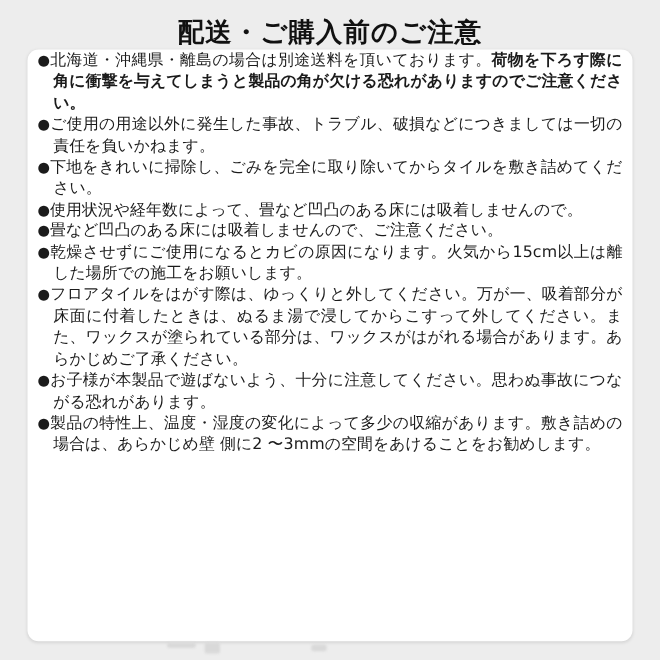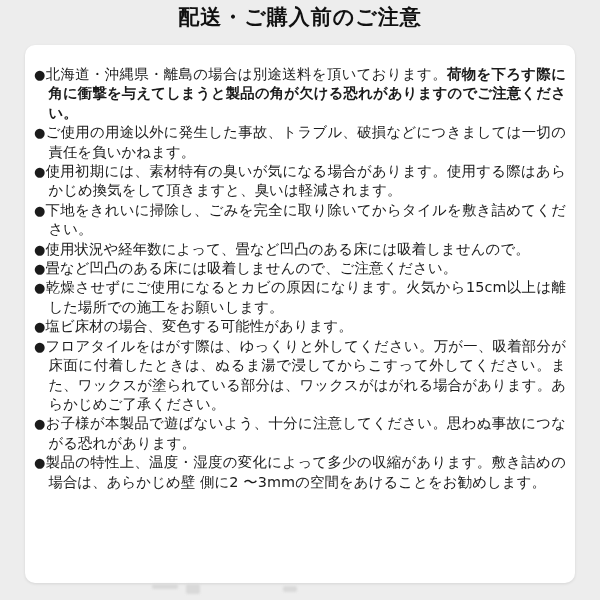--- a/index.html
+++ b/index.html
@@ -10,38 +10,38 @@
     width: 600px;
     height: 600px;
     background: #ededed;
     font-family: "DejaVu Sans", "Liberation Sans", sans-serif;
     color: #1b1b1b;
     overflow: hidden;
     position: relative;
   }
   .page-title {
     text-align: center;
-    font-size: 21px;
+    font-size: 24px;
     font-weight: 700;
     letter-spacing: 1px;
-    padding-top: 3px;
+    padding-top: 13px;
     height: 34px;
     color: #111;
   }
   .notice-card {
     position: absolute;
     left: 25px;
     top: 45px;
     width: 550px;
     height: 538px;
     box-sizing: border-box;
     background: #ffffff;
     border-radius: 10px;
     box-shadow: 0 1px 3px rgba(0,0,0,0.10);
-    padding: 20px 9px 8px 9px;
+    padding: 1px 9px 8px 9px;
   }
   ul.notice-list {
     list-style: none;
     margin: 0;
     padding: 0;
   }
   li.notice-item {
     font-size: 14.4px;
     line-height: 19.4px;
     text-align: justify;
@@ -68,26 +68,24 @@
 </style>
 </head>
 <body>
 
 <div class="page-title">配送・ご購入前のご注意</div>
 
 <div class="notice-card">
   <ul class="notice-list">
       <li class="notice-item"><span class="marker">●</span><span class="seg">北海道・沖縄県・離島の場合は別途送料を頂いております。</span><span class="seg bold">荷物を下ろす際に角に衝撃を与えてしまうと製品の角が欠ける恐れがありますのでご注意ください。</span></li>
       <li class="notice-item"><span class="marker">●</span><span class="seg">ご使用の用途以外に発生した事故、トラブル、破損などにつきましては一切の責任を負いかねます。</span></li>
-      <li class="notice-item"><span class="marker">●</span><span class="seg">使用初期には、素材特有の臭いが気になる場合があります。使用する際はあらかじめ換気をして頂きますと、臭いは軽減されます。</span></li>
       <li class="notice-item"><span class="marker">●</span><span class="seg">下地をきれいに掃除し、ごみを完全に取り除いてからタイルを敷き詰めてください。</span></li>
       <li class="notice-item"><span class="marker">●</span><span class="seg">使用状況や経年数によって、畳など凹凸のある床には吸着しませんので。</span></li>
       <li class="notice-item"><span class="marker">●</span><span class="seg">畳など凹凸のある床には吸着しませんので、ご注意ください。</span></li>
       <li class="notice-item"><span class="marker">●</span><span class="seg">乾燥させずにご使用になるとカビの原因になります。火気から15cm以上は離した場所での施工をお願いします。</span></li>
-      <li class="notice-item"><span class="marker">●</span><span class="seg">塩ビ床材の場合、変色する可能性があります。</span></li>
       <li class="notice-item"><span class="marker">●</span><span class="seg">フロアタイルをはがす際は、ゆっくりと外してください。万が一、吸着部分が床面に付着したときは、ぬるま湯で浸してからこすって外してください。また、ワックスが塗られている部分は、ワックスがはがれる場合があります。あらかじめご了承ください。</span></li>
       <li class="notice-item"><span class="marker">●</span><span class="seg">お子様が本製品で遊ばないよう、十分に注意してください。思わぬ事故につながる恐れがあります。</span></li>
       <li class="notice-item"><span class="marker">●</span><span class="seg">製品の特性上、温度・湿度の変化によって多少の収縮があります。敷き詰めの場合は、あらかじめ壁 側に2 〜3mmの空間をあけることをお勧めします。</span></li>
     </ul>
 </div>
 
 <div class="cutoff-graphic cutoff-a"></div>
 <div class="cutoff-graphic cutoff-b"></div>
 <div class="cutoff-graphic cutoff-c"></div>
 

